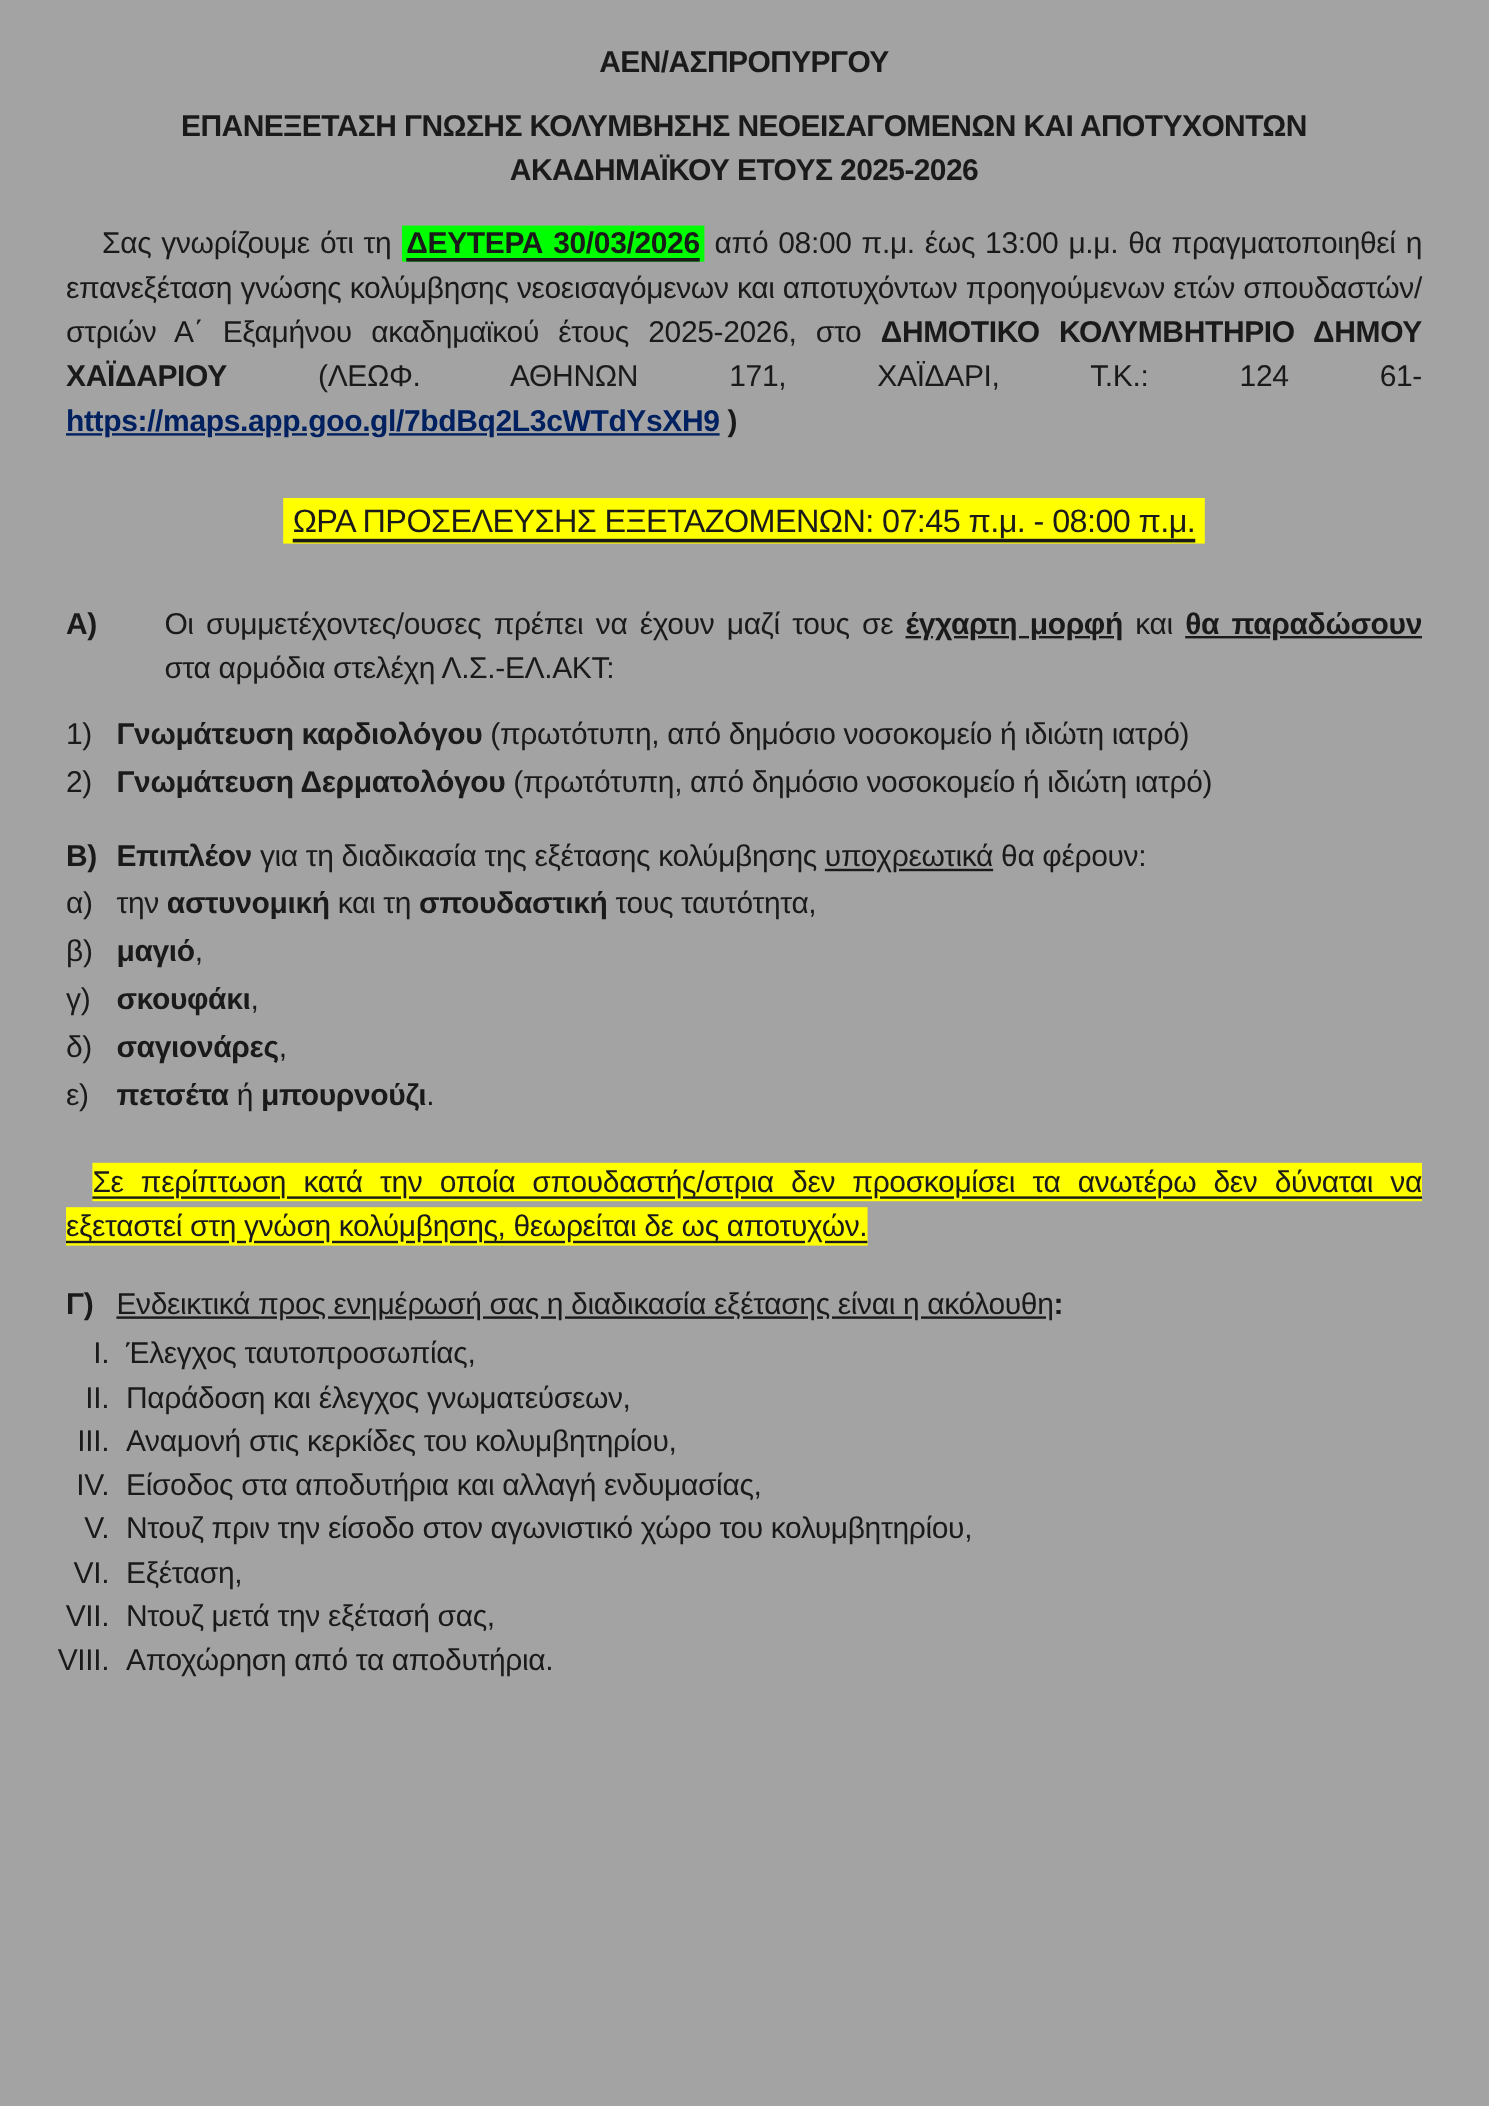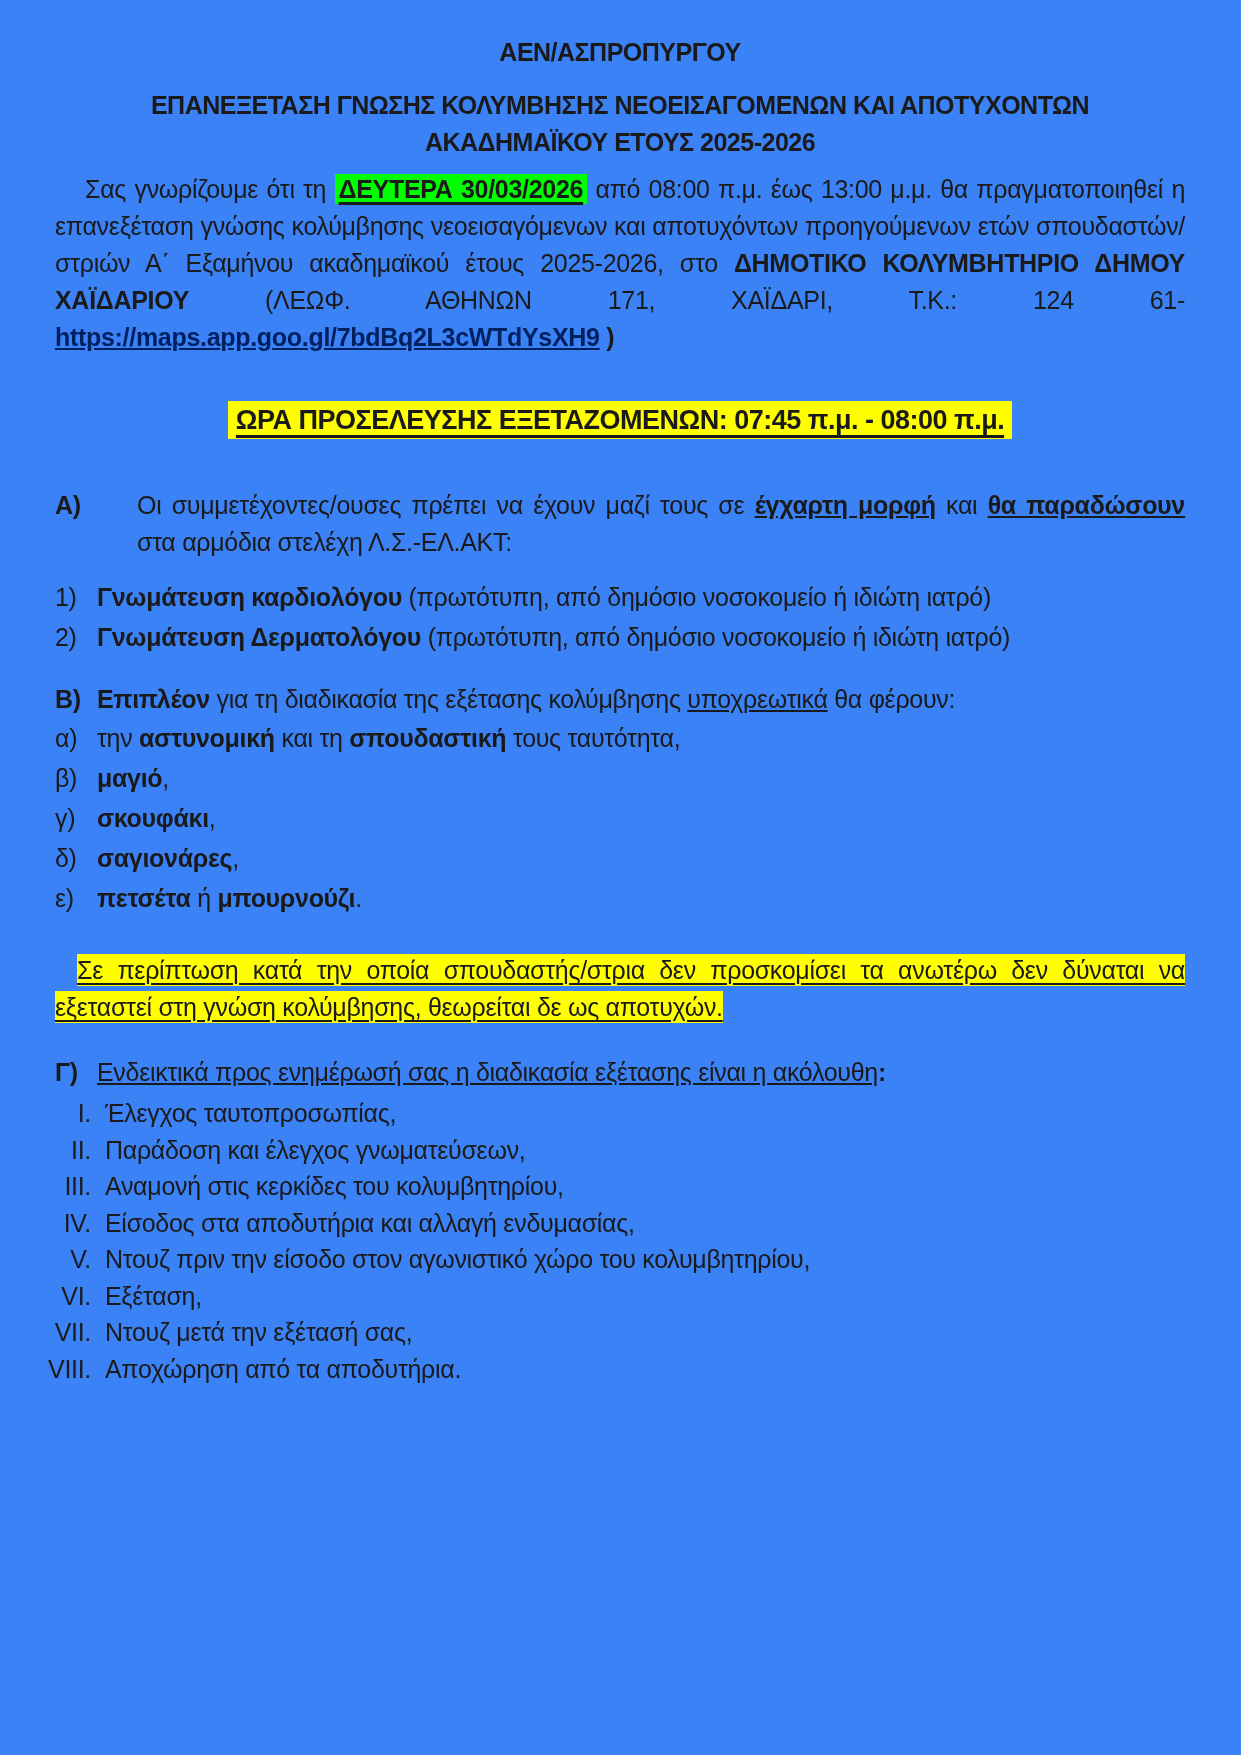--- a/index.html
+++ b/index.html
@@ -2,53 +2,53 @@
 <html style="--highlight-green: #00ff00; --highlight-yellow: #ffff00; --link-blue: #002060; --text: #1a1a1a;"><head>
 <meta charset="utf-8">
 <style>
   html,body{margin:0;padding:0;background:#ffffff;}
   .page{
     position:relative;
     width:1241px;height:1755px;
     margin:0 auto;
     box-sizing:border-box;
     padding:34px 56px 0 55px;
-    background:#3b82f6;
+    background:#a3a3a3;
     font-family:"Liberation Sans",sans-serif;
     font-size:25px;
     line-height:37px;
     color:var(--text,#1a1a1a);
     letter-spacing:-0.3px;
   }
   .center{text-align:center;}
   .hdr{font-weight:700;letter-spacing:-0.5px;}
   .u{text-decoration:underline;}
   .justify{text-align:justify;}
   b{font-weight:700;}
   .title-block{margin-top:16px;}
-  .intro{margin:10px 0 0 0;text-indent:30px;}
+  .intro{margin:24px 0 0 0;text-indent:30px;}
   .hl-green{
     background:var(--highlight-green,#00ff00);
     font-weight:700;
     text-decoration:underline;
     text-decoration-thickness:2.5px;
     text-underline-offset:4px;
     padding:1px 4px;
   }
   .link{
     color:var(--link-blue,#002060);
     font-weight:700;
     text-decoration:underline;
     cursor:pointer;
   }
   .banner-wrap{margin:46px 0 48px 0;text-align:center;}
   .banner{
     display:inline;
     background:var(--highlight-yellow,#ffff00);
-    font-weight:700;
+    font-weight:400;
     font-size:27px;
     padding:4px 8px;
     text-decoration:underline;
     text-decoration-thickness:2.5px;
     text-underline-offset:6px;
     letter-spacing:-0.5px;
   }
   .row{display:flex;align-items:flex-start;}
   .lbl{flex:0 0 42px;font-weight:700;}
   .lbl-reg{flex:0 0 42px;font-weight:400;}

